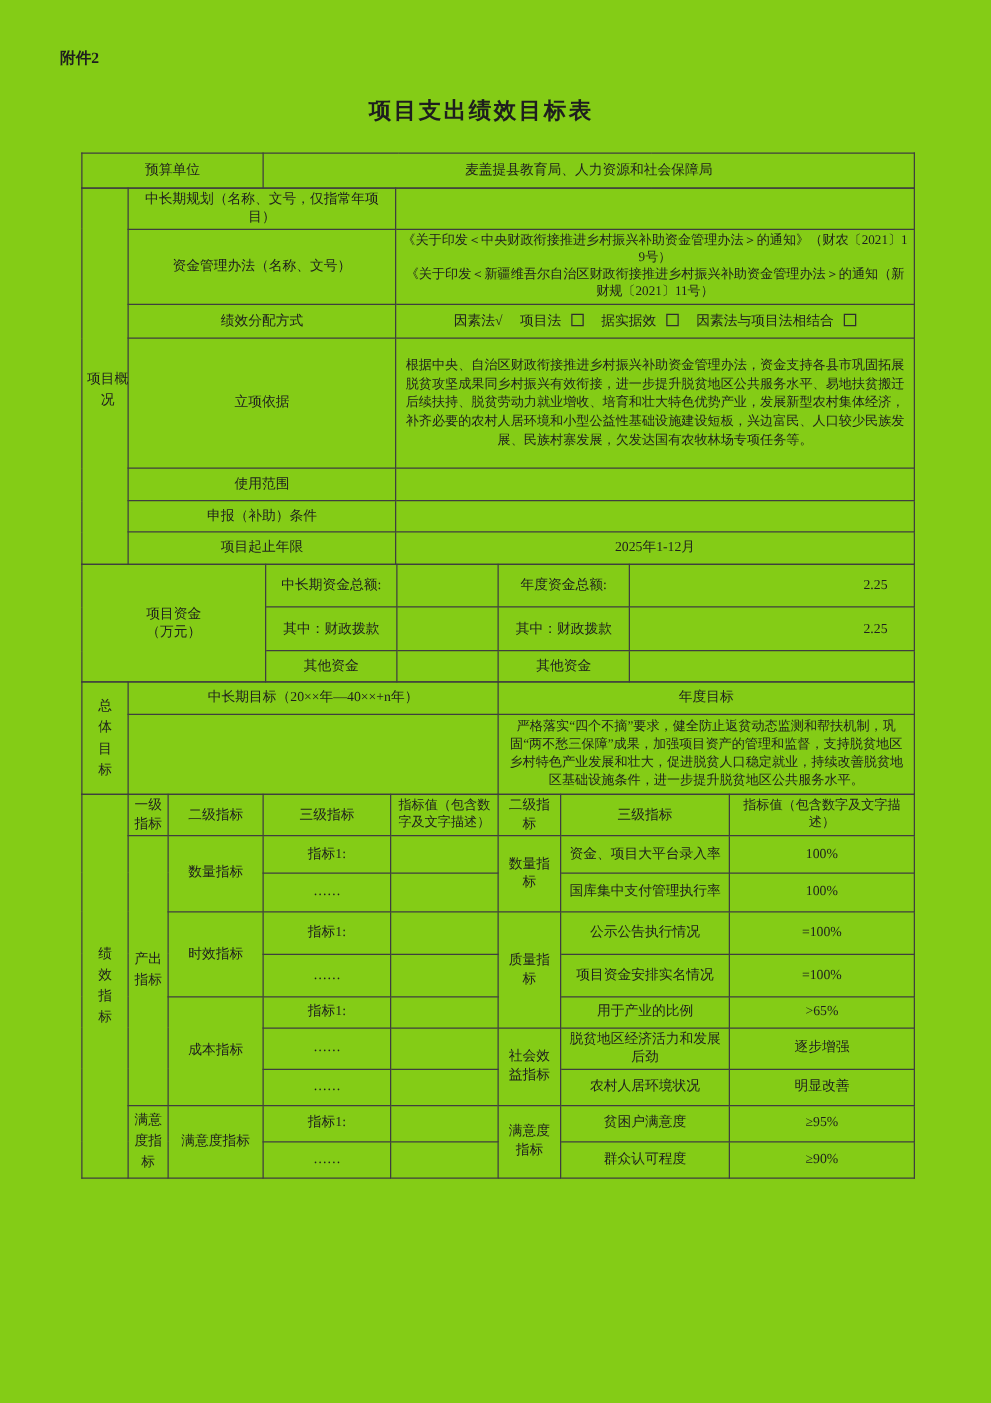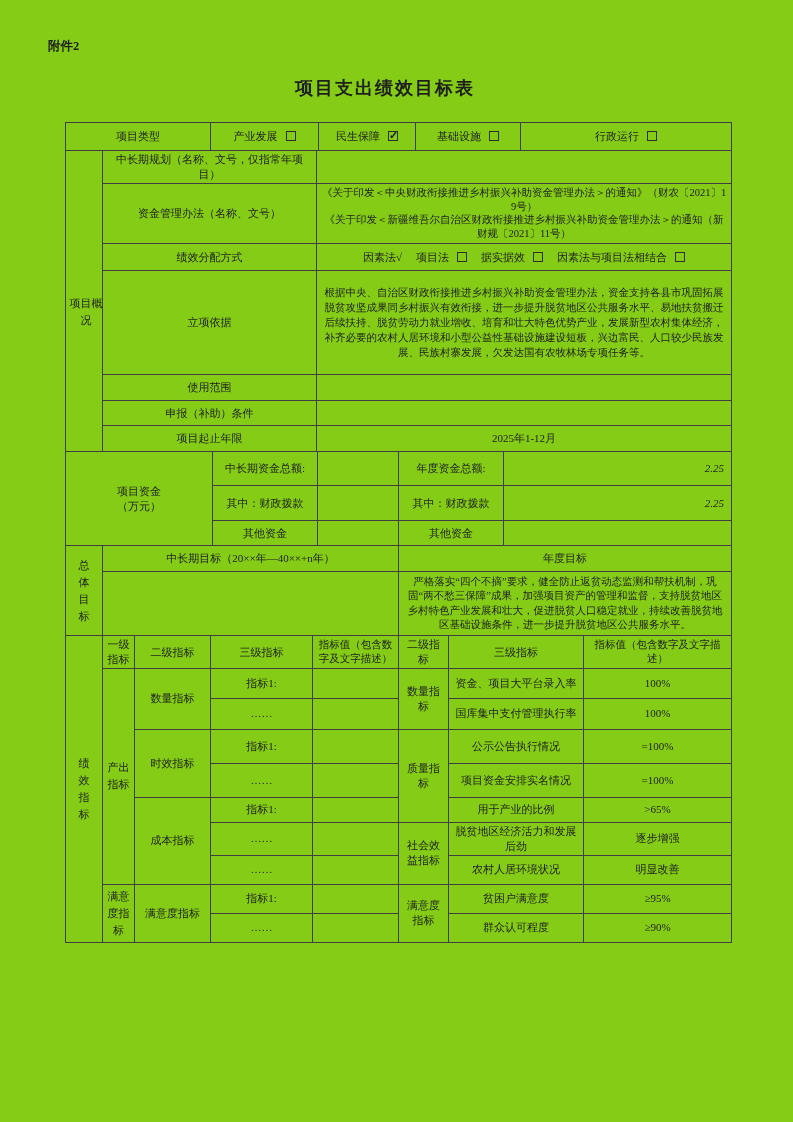--- a/index.html
+++ b/index.html
@@ -15,21 +15,21 @@
   .subtitle { position:absolute; left:65px; top:103px; width:666px; text-align:center; font-size:11.5px; }
   .sheet { position:absolute; left:65px; top:122px; width:666px; }
   table { border-collapse:collapse; table-layout:fixed; width:666px; }
   table + table { margin-top:-1px; }
   td {
     border:1px solid #3f3f3f; font-size:11px; padding:1px 3px;
     vertical-align:middle; word-break:break-all; line-height:1.35;
   }
   .c { text-align:center; }
   .l { text-align:center; }
-  .r { text-align:right; padding-right:7px;font-style:italic; }
+  .r { text-align:right; padding-right:21px; }
   .small { font-size:10.5px; }
   .pre { white-space:pre-line; }
   .basis  { line-height:1.45; padding:2px 4px; }
   .goal   { line-height:1.38; padding:2px 4px; }
   .docs   { line-height:1.32; padding:2px 4px; }
   .vstack { margin:0 auto; word-break:break-all; line-height:1.55; text-align:center; }
   .w1 { width:13px; } .w2 { width:24px; } .w3 { width:34px;margin-top:22px; }
   .cb {
     display:inline-block; width:10px; height:10px; border:1.3px solid #2e2e2e;
     vertical-align:-1px; margin-left:8px; position:relative;
@@ -52,25 +52,22 @@
     <table>
       <colgroup>
           <col style="width:145px">
           <col style="width:108px">
           <col style="width:97px">
           <col style="width:105px">
           <col style="width:211px">
         </colgroup>
       <tbody>
       <tr style="height:28px">
-        <td class="c">项目类型</td>
-        <td class="c"><span>产业发展</span><span class="cb" data-checked="false"></span></td>
-        <td class="c"><span>民生保障</span><span class="cb" data-checked="true"></span></td>
-        <td class="c"><span>基础设施</span><span class="cb" data-checked="false"></span></td>
-        <td class="c"><span>行政运行</span><span class="cb" data-checked="false"></span></td>
+        <td class="c">预算单位</td>
+        <td colspan="4" class="c">麦盖提县教育局、人力资源和社会保障局</td>
       </tr>
     </tbody>
       </table>
 
     <table>
       <colgroup>
           <col style="width:37px">
           <col style="width:214px">
           <col style="width:415px">
         </colgroup>

